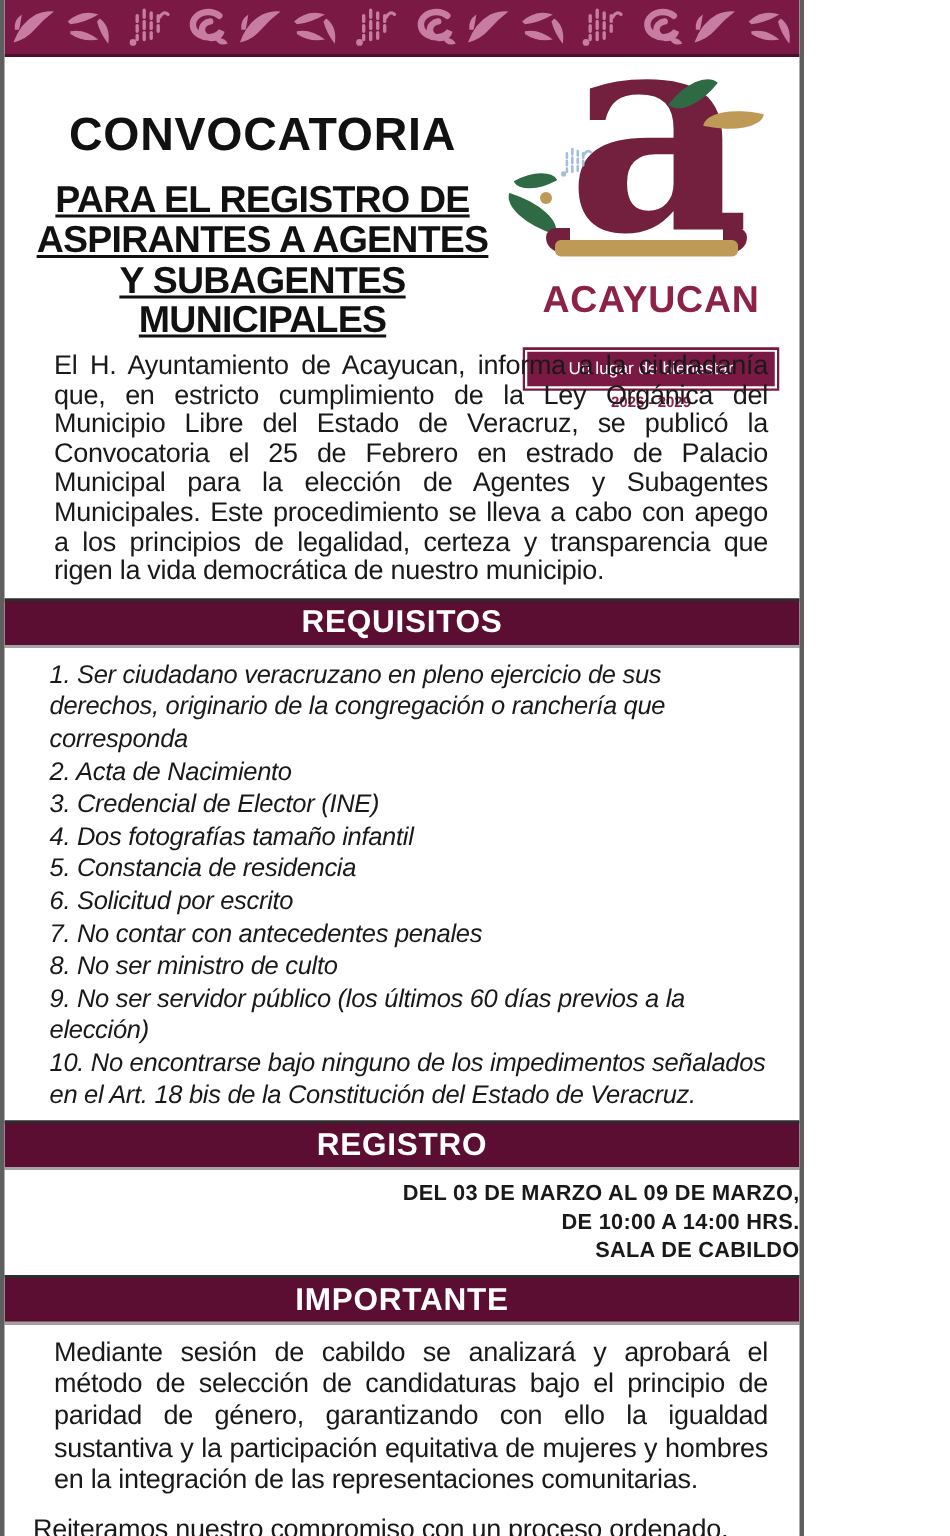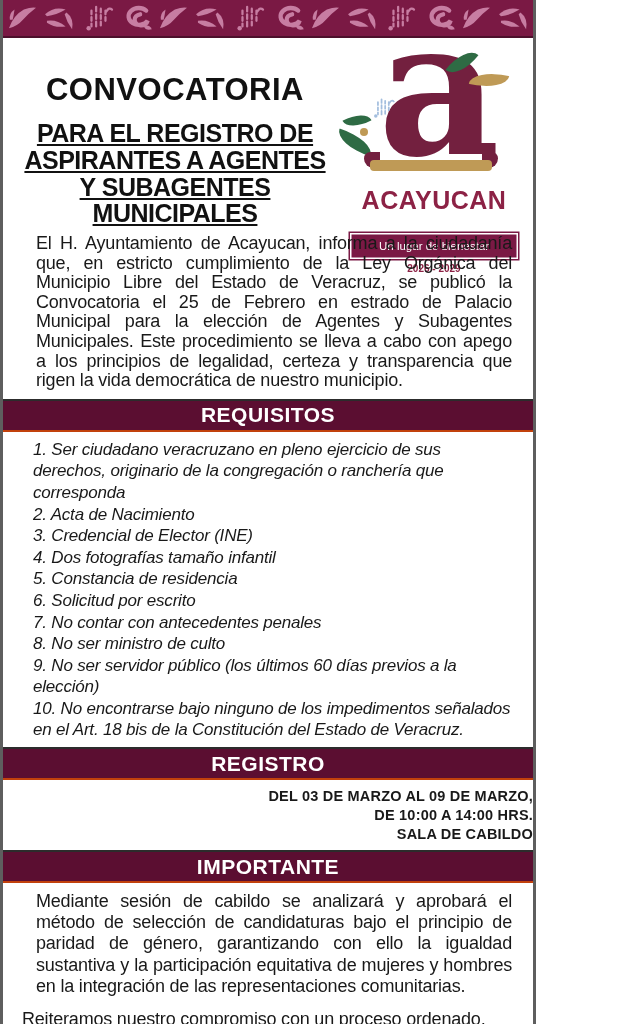--- a/index.html
+++ b/index.html
@@ -89,21 +89,21 @@
   
   .intro{
     flex:0 0 auto;
     margin:16px 21px 0 33px;
     font-size:18px;line-height:19.6px;text-align:justify;
     letter-spacing:-0.2px;
   }
   .section-bar{
     flex:0 0 auto;height:33px;margin-top:8px;
     background:var(--maroon-bar);
-    border-top:2px solid #2c2c2c;border-bottom:2px solid #c2410c;
+    border-top:2px solid #2c2c2c;border-bottom:2px solid #a3a3a3;
     color:#fff;font-weight:bold;font-size:21px;letter-spacing:.5px;
     display:flex;align-items:center;justify-content:center;
   }
   .bar-registro{margin-top:4px;}
   .bar-importante{margin-top:0;}
   .req-list{
     flex:0 0 auto;list-style:none;
     padding:7px 18px 2px 30px;
     font-size:17px;line-height:21.6px;letter-spacing:-0.2px;font-style:italic;
   }

